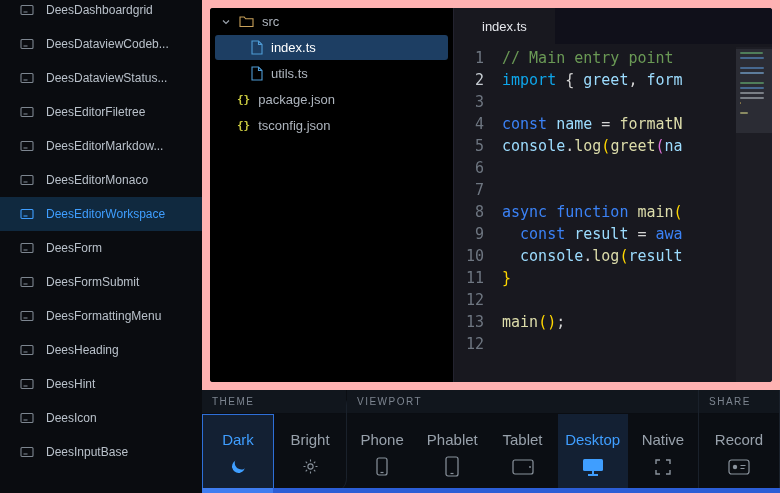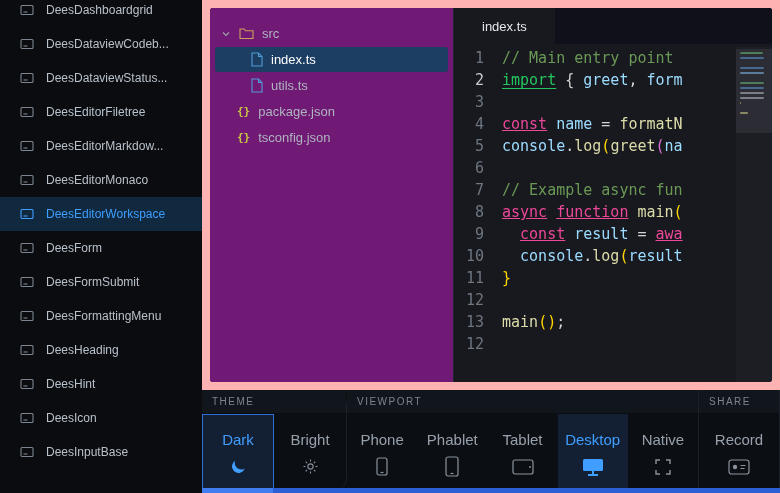--- a/index.html
+++ b/index.html
@@ -28,22 +28,21 @@
 
   
   .canvas { height:390px; flex:none; background:#ffb2b2; padding:8px; }
   .workspace {
     width:100%; height:100%; background:#141420; border-radius:3px;
     display:flex; overflow:hidden;
   }
 
   
   .filetree {
-    width:244px; flex:none; background:#701a75; border-right:1px solid #23232f;
-    padding-top:12px;
+    width:244px; flex:none; background:#000000; border-right:1px solid #23232f;
   }
   .tree-row {
     height:25px; display:flex; align-items:center; gap:8px;
     font-size:13px; color:#aeb5be; cursor:pointer; margin:1px 5px; border-radius:3px;
     white-space:nowrap;
   }
   .tree-row.selected { background:#1d3e63; color:#ffffff; }
   .tree-row .icon-wrap { flex:none; }
   .json-glyph { color:#cbcb41; font-family:"DejaVu Sans Mono",monospace; font-size:11px; font-weight:bold; }
 
@@ -56,22 +55,22 @@
   }
   .code {
     flex:1; padding-top:3px; overflow:hidden; position:relative;
     font-family:"DejaVu Sans Mono", monospace; font-size:15px; line-height:22px;
   }
   .code-row { display:flex; height:22px; white-space:pre; }
   .lnum { width:48px; flex:none; text-align:right; padding-right:18px; color:#6e7681; }
   .lnum.active { color:#c6ccd2; }
   .ltext { flex:1; overflow:hidden; }
   .tk-cm { color:#6a9955; }
-  .tk-kw { color:#ec4899;text-decoration:underline; }
-  .tk-kwu { color:#22c55e; text-decoration:underline; text-underline-offset:3px; }
+  .tk-kw { color:#3b82f6; }
+  .tk-kwu { color:#0ea5e9; text-underline-offset:3px; }
   .tk-id { color:#9cdcfe; }
   .tk-fn { color:#dcdcaa; }
   .tk-pl { color:#d4d4d4; }
   .tk-br { color:#ffd700; }
   .tk-br2 { color:#da70d6; }
 
   
   .minimap {
     position:absolute; top:39px; right:0; bottom:0; width:36px;
     background:rgba(255,255,255,0.025); cursor:pointer;
@@ -303,21 +302,21 @@
               <span>index.ts</span>
             </div>
           </div>
           <div class="code">
               <div class="code-row"><span class="lnum">1</span><span class="ltext"><span class="tk-cm">// Main entry point</span></span></div>
               <div class="code-row"><span class="lnum active">2</span><span class="ltext"><span class="tk-kwu">import</span><span class="tk-pl"> { </span><span class="tk-id">greet</span><span class="tk-pl">, </span><span class="tk-id">form</span></span></div>
               <div class="code-row"><span class="lnum">3</span><span class="ltext"></span></div>
               <div class="code-row"><span class="lnum">4</span><span class="ltext"><span class="tk-kw">const</span><span class="tk-id"> name</span><span class="tk-pl"> = </span><span class="tk-fn">formatN</span></span></div>
               <div class="code-row"><span class="lnum">5</span><span class="ltext"><span class="tk-id">console</span><span class="tk-pl">.</span><span class="tk-fn">log</span><span class="tk-br">(</span><span class="tk-fn">greet</span><span class="tk-br2">(</span><span class="tk-id">na</span></span></div>
               <div class="code-row"><span class="lnum">6</span><span class="ltext"></span></div>
-              <div class="code-row"><span class="lnum">7</span><span class="ltext"><span class="tk-cm">// Example async fun</span></span></div>
+              <div class="code-row"><span class="lnum">7</span></div>
               <div class="code-row"><span class="lnum">8</span><span class="ltext"><span class="tk-kw">async</span><span class="tk-pl"> </span><span class="tk-kw">function</span><span class="tk-pl"> </span><span class="tk-fn">main</span><span class="tk-br">(</span></span></div>
               <div class="code-row"><span class="lnum">9</span><span class="ltext"><span class="tk-pl">  </span><span class="tk-kw">const</span><span class="tk-id"> result</span><span class="tk-pl"> = </span><span class="tk-kw">awa</span></span></div>
               <div class="code-row"><span class="lnum">10</span><span class="ltext"><span class="tk-pl">  </span><span class="tk-id">console</span><span class="tk-pl">.</span><span class="tk-fn">log</span><span class="tk-br">(</span><span class="tk-id">result</span></span></div>
               <div class="code-row"><span class="lnum">11</span><span class="ltext"><span class="tk-br">}</span></span></div>
               <div class="code-row"><span class="lnum">12</span><span class="ltext"></span></div>
               <div class="code-row"><span class="lnum">13</span><span class="ltext"><span class="tk-fn">main</span><span class="tk-br">()</span><span class="tk-pl">;</span></span></div>
               <div class="code-row"><span class="lnum">12</span><span class="ltext"></span></div>
             </div>
           <div class="minimap">
             <div class="mm-slider"></div>

